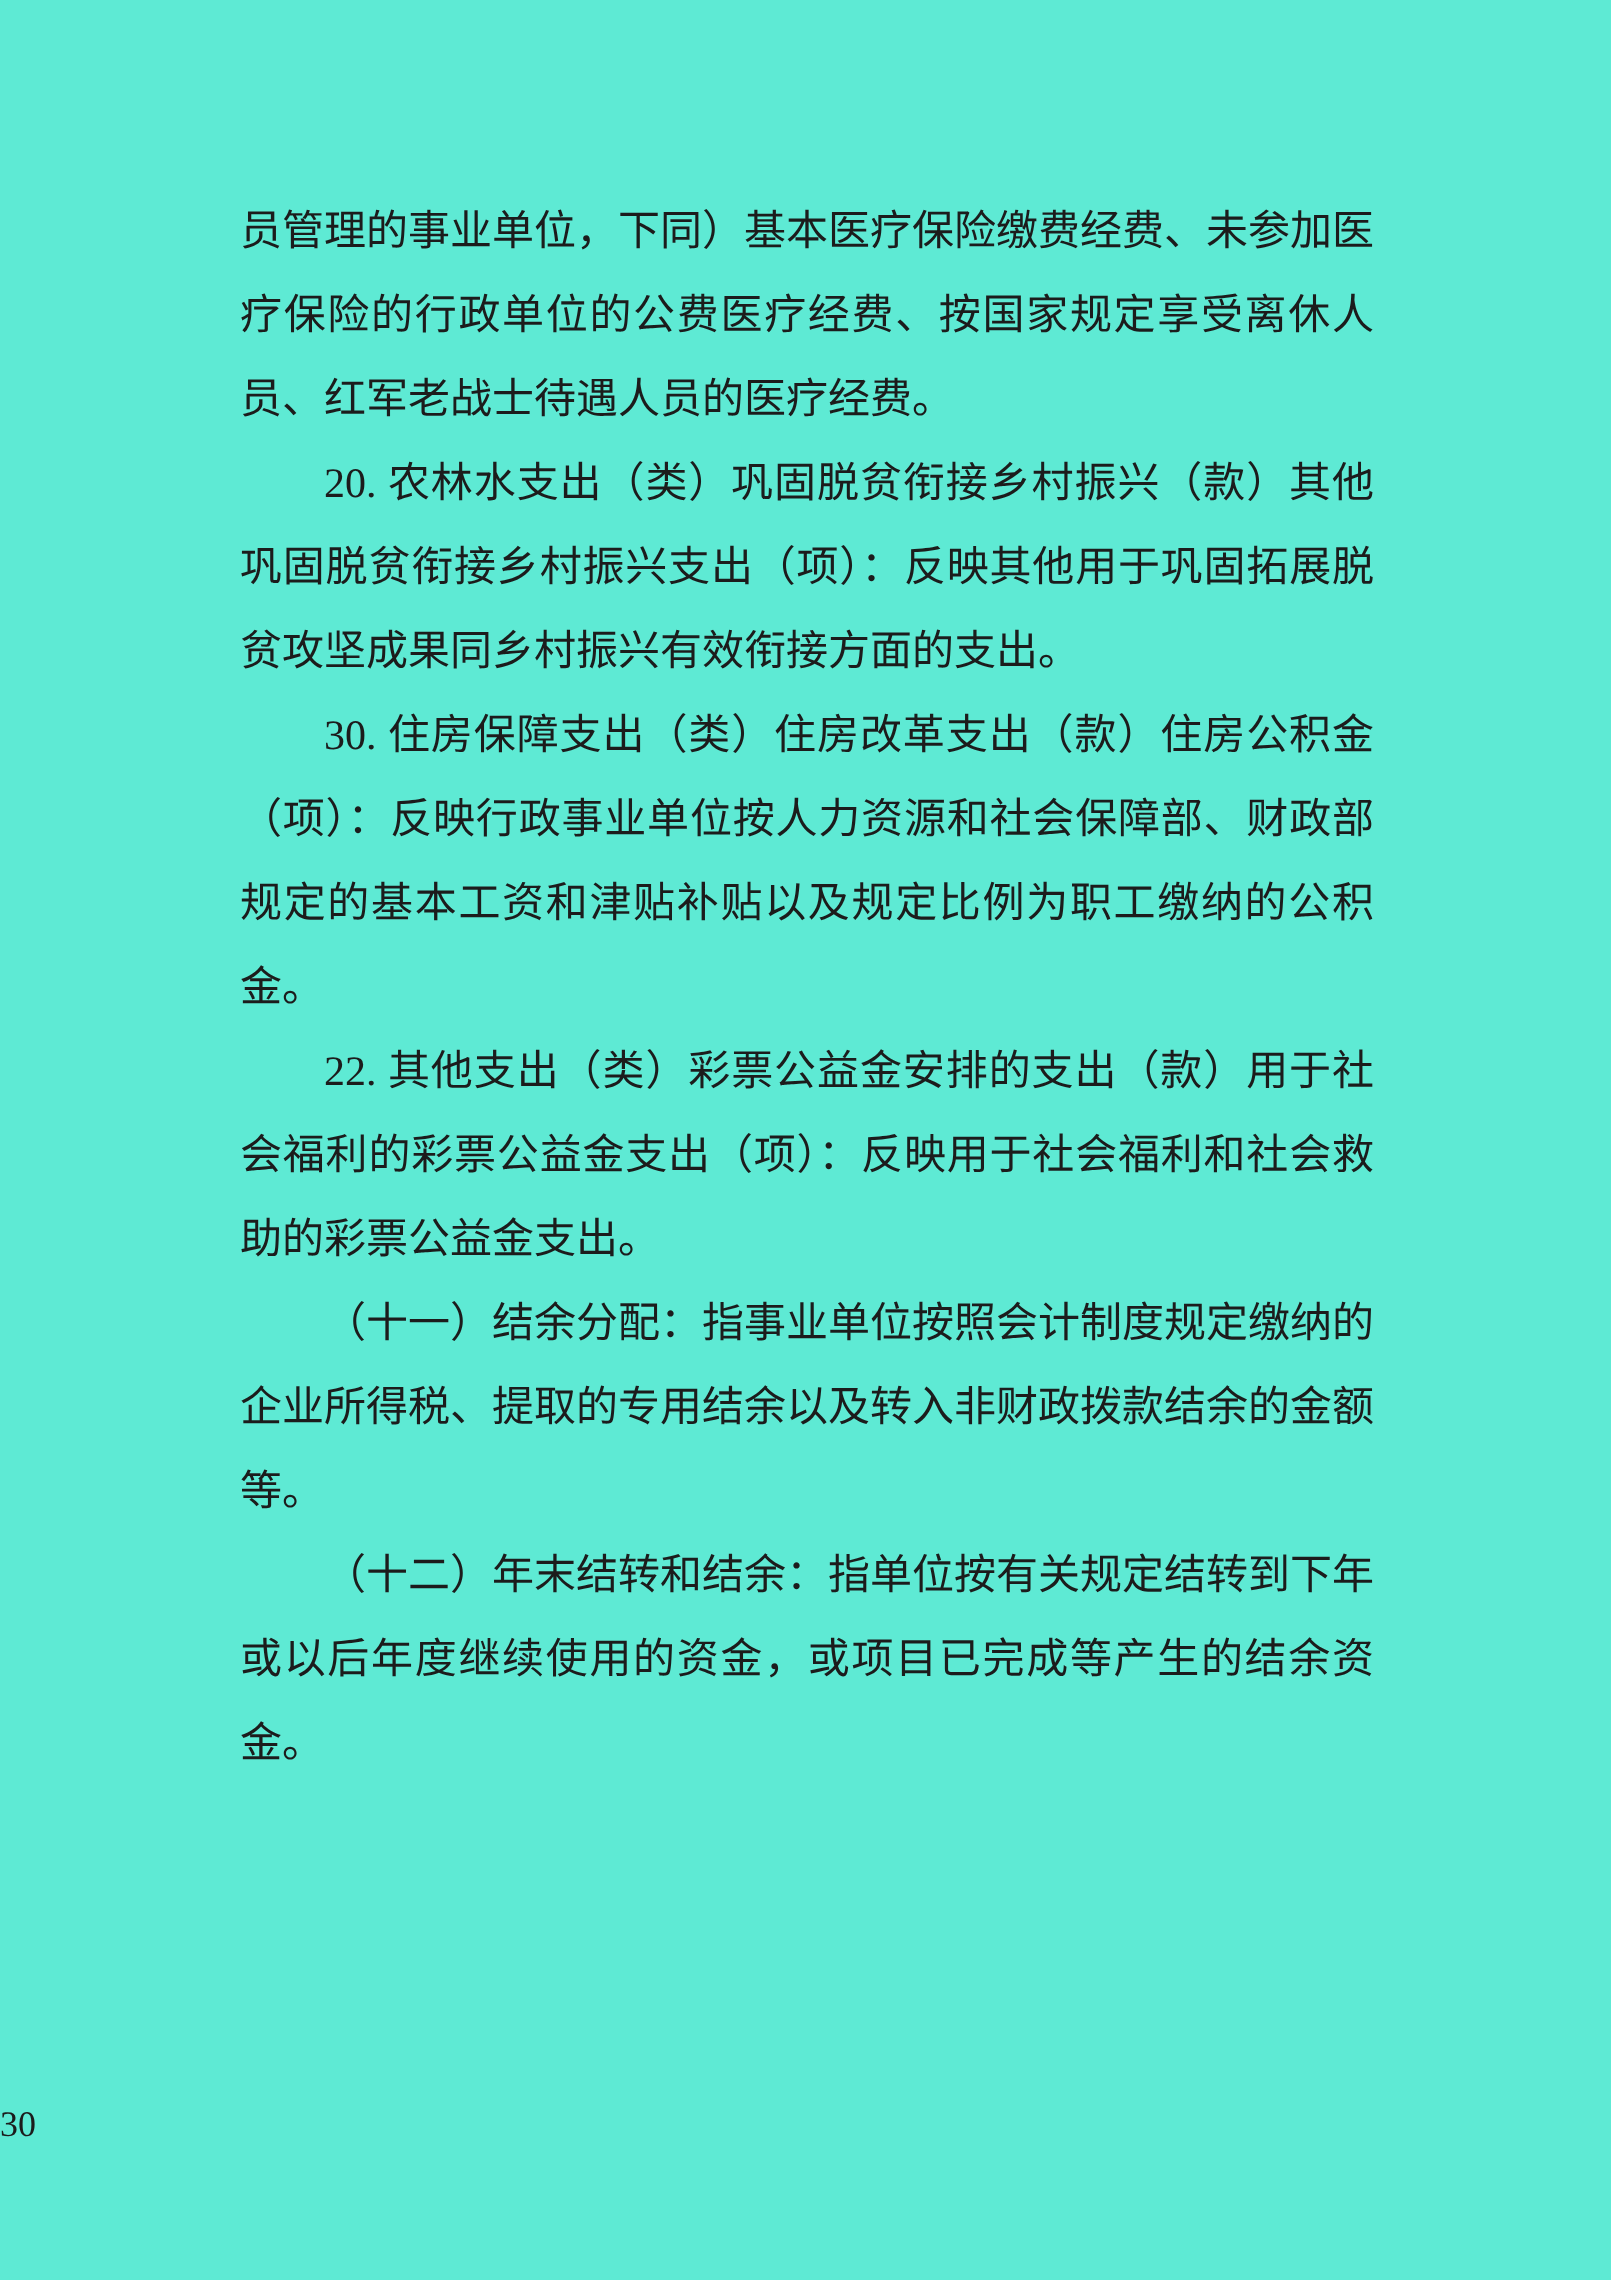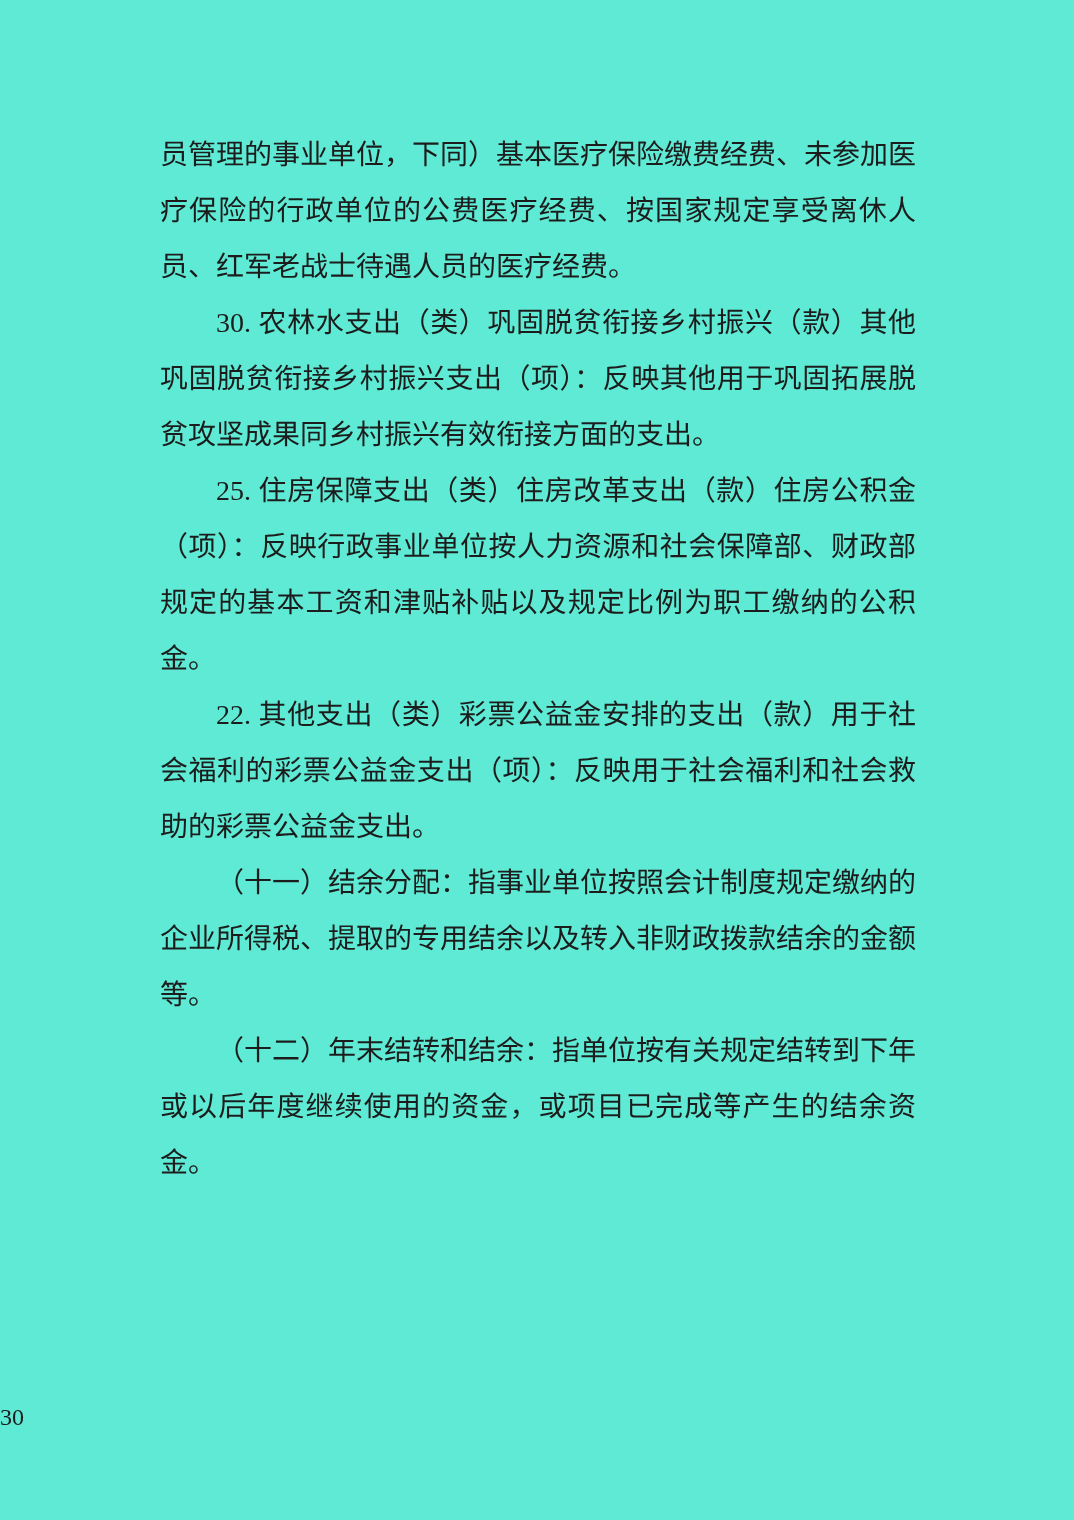--- a/index.html
+++ b/index.html
@@ -46,20 +46,20 @@
     color: #1c1c1c;
     font-family: "Liberation Serif", "DejaVu Serif", serif;
   }
 </style>
 </head>
 <body>
 
 <div class="page">
   <div class="content">
     <p class="para">员管理的事业单位，下同）基本医疗保险缴费经费、未参加医疗保险的行政单位的公费医疗经费、按国家规定享受离休人员、红军老战士待遇人员的医疗经费。</p>
-    <p class="para indent">30. 农林水支出（类）巩固脱贫衔接乡村振兴（款）其他巩固脱贫衔接乡村振兴支出（项）：反映其他用于巩固拓展脱贫攻坚成果同乡村振兴有效衔接方面的支出。</p>
-    <p class="para indent">25. 住房保障支出（类）住房改革支出（款）住房公积金（项）：反映行政事业单位按人力资源和社会保障部、财政部规定的基本工资和津贴补贴以及规定比例为职工缴纳的公积金。</p>
+    <p class="para indent">20. 农林水支出（类）巩固脱贫衔接乡村振兴（款）其他巩固脱贫衔接乡村振兴支出（项）：反映其他用于巩固拓展脱贫攻坚成果同乡村振兴有效衔接方面的支出。</p>
+    <p class="para indent">30. 住房保障支出（类）住房改革支出（款）住房公积金（项）：反映行政事业单位按人力资源和社会保障部、财政部规定的基本工资和津贴补贴以及规定比例为职工缴纳的公积金。</p>
     <p class="para indent">22. 其他支出（类）彩票公益金安排的支出（款）用于社会福利的彩票公益金支出（项）：反映用于社会福利和社会救助的彩票公益金支出。</p>
     <p class="para indent">（十一）结余分配：指事业单位按照会计制度规定缴纳的企业所得税、提取的专用结余以及转入非财政拨款结余的金额等。</p>
     <p class="para indent">（十二）年末结转和结余：指单位按有关规定结转到下年或以后年度继续使用的资金，或项目已完成等产生的结余资金。</p>
   </div>
   <div class="footer">30</div>
 </div>
 
 </body></html>

